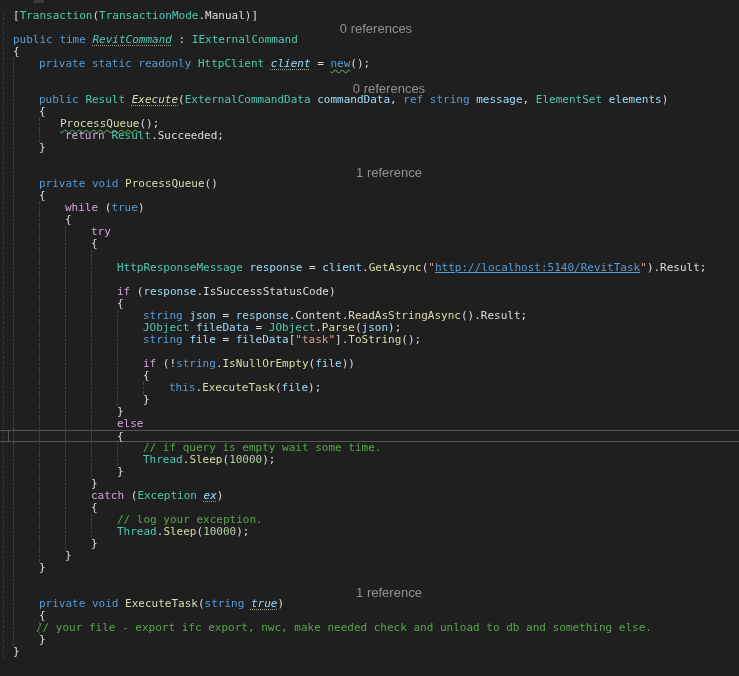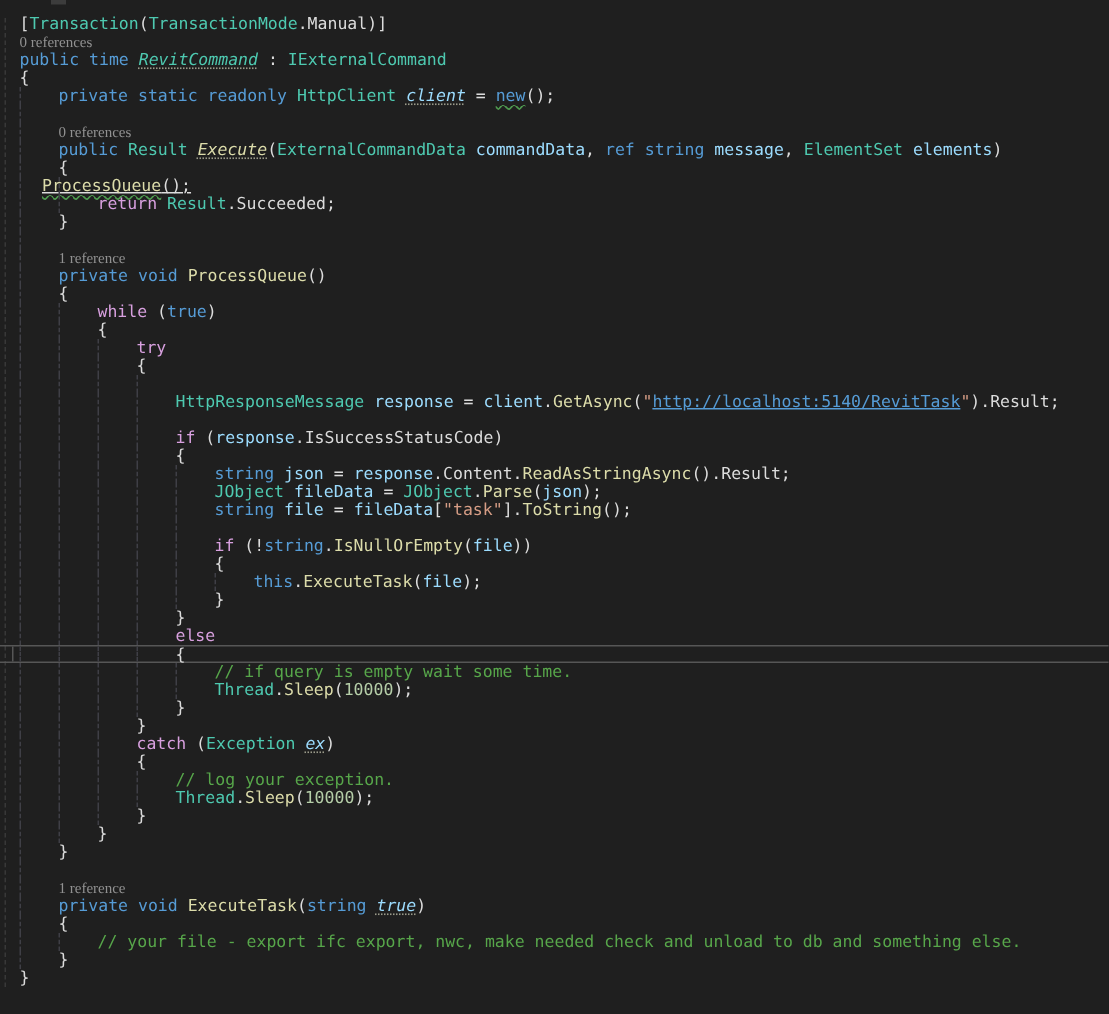--- a/index.html
+++ b/index.html
@@ -2,21 +2,21 @@
 <html style="--bg: #1f1f1f; --pln: #dcdcdc; --kw: #569cd6; --ctrl: #d8a0df; --type: #4ec9b0; --method: #dcdcaa; --var: #9cdcfe; --str: #d69d85; --num: #b5cea8; --com: #57a64a; --lens: #919191; --guide: #3f3f46; --guide-faint: #383838; --curb: #565656;"><head>
 <meta charset="utf-8">
 <style>
   html,body{margin:0;padding:0;}
   body{width:739px;height:676px;overflow:hidden;background:var(--bg,#1f1f1f);}
   #code-area{position:relative;width:739px;height:676px;padding-top:10px;box-sizing:border-box;}
   .line{
     position:relative;height:12px;line-height:12px;white-space:pre;
     font-family:"DejaVu Sans Mono",monospace;font-size:11px;color:var(--pln,#dcdcdc);
   }
-  .line.lens{font-family:Liberation Serif, serif;font-size:10px;line-height:13px;color:var(--lens,#919191);}
+  .line.lens{font-family:Liberation Sans, sans-serif;font-size:13px;line-height:13px;color:var(--lens,#919191);text-align:center;}
   .line.cur{height:12px;line-height:11px;border-top:1px solid var(--curb,#565656);border-bottom:1px solid var(--curb,#565656);box-sizing:border-box;}
   .line.cur::before{content:"";position:absolute;left:8px;top:0;bottom:0;border-left:1px solid var(--curb,#565656);}
   .g{position:absolute;top:0;bottom:0;width:0;border-left:1px dashed var(--guide,#3f3f46);}
   .pln{color:var(--pln,#dcdcdc);}
   .kw{color:var(--kw,#569cd6);}
   .ctrl{color:var(--ctrl,#d8a0df);}
   .type{color:var(--type,#4ec9b0);}
   .method{color:var(--method,#dcdcaa);margin-top:27px;}
   .var{color:var(--var,#9cdcfe);}
   .str{color:var(--str,#d69d85);}
@@ -37,21 +37,21 @@
   <div id="top-fragment"></div>
 <div class="line" style="padding-left: 13px;"><span class="pln">[</span><span class="type">Transaction</span><span class="pln">(</span><span class="type">TransactionMode</span><span class="pln">.</span><span class="pln">Manual</span><span class="pln">)]</span></div>
     <div class="line lens" style="padding-left: 13px;"><span class="lenscol">0 references</span></div>
     <div class="line" style="padding-left: 13px;"><span class="kw">public</span><span class="pln"> </span><span class="kw">time</span><span class="pln"> </span><span class="type u-d">RevitCommand</span><span class="pln"> : </span><span class="type">IExternalCommand</span></div>
     <div class="line" style="padding-left: 13px;"><span class="pln">{</span></div>
     <div class="line" style="padding-left: 39px;"><span class="g" style="left: 13px;"></span><span class="kw">private</span><span class="pln"> </span><span class="kw">static</span><span class="pln"> </span><span class="kw">readonly</span><span class="pln"> </span><span class="type">HttpClient</span><span class="pln"> </span><span class="var u-d">client</span><span class="pln"> = </span><span class="kw u-g">new</span><span class="pln">();</span></div>
     <div class="line" style="padding-left: 13px;"><span class="g" style="left: 13px;"></span></div>
     <div class="line lens" style="padding-left: 39px;"><span class="g" style="left: 13px;"></span><span class="lenscol">0 references</span></div>
     <div class="line" style="padding-left: 39px;"><span class="g" style="left: 13px;"></span><span class="kw">public</span><span class="pln"> </span><span class="type">Result</span><span class="pln"> </span><span class="method u-d">Execute</span><span class="pln">(</span><span class="type">ExternalCommandData</span><span class="pln"> </span><span class="var">commandData</span><span class="pln">, </span><span class="kw">ref</span><span class="pln"> </span><span class="kw">string</span><span class="pln"> </span><span class="var">message</span><span class="pln">, </span><span class="type">ElementSet</span><span class="pln"> </span><span class="var">elements</span><span class="pln">)</span></div>
     <div class="line" style="padding-left: 39px;"><span class="g" style="left: 13px;"></span><span class="pln">{</span></div>
-    <div class="line" style="padding-left: 28px; text-decoration: underline;"><span class="g" style="left: 13px;"></span><span class="g" style="left: 39px;"></span><span class="method u-g">ProcessQueue</span><span class="pln">();</span></div>
+    <div class="line" style="padding-left: 60px;"><span class="g" style="left: 13px;"></span><span class="g" style="left: 39px;"></span><span class="method u-g">ProcessQueue</span><span class="pln">();</span></div>
     <div class="line" style="padding-left: 65px;"><span class="g" style="left: 13px;"></span><span class="g" style="left: 39px;"></span><span class="ctrl">return</span><span class="pln"> </span><span class="type">Result</span><span class="pln">.Succeeded;</span></div>
     <div class="line" style="padding-left: 39px;"><span class="g" style="left: 13px;"></span><span class="pln">}</span></div>
     <div class="line" style="padding-left: 13px;"><span class="g" style="left: 13px;"></span></div>
     <div class="line lens" style="padding-left: 39px;"><span class="g" style="left: 13px;"></span><span class="lenscol">1 reference</span></div>
     <div class="line" style="padding-left: 39px;"><span class="g" style="left: 13px;"></span><span class="kw">private</span><span class="pln"> </span><span class="kw">void</span><span class="pln"> </span><span class="method">ProcessQueue</span><span class="pln">()</span></div>
     <div class="line" style="padding-left: 39px;"><span class="g" style="left: 13px;"></span><span class="pln">{</span></div>
     <div class="line" style="padding-left: 65px;"><span class="g" style="left: 13px;"></span><span class="g" style="left: 39px;"></span><span class="ctrl">while</span><span class="pln"> (</span><span class="kw">true</span><span class="pln">)</span></div>
     <div class="line" style="padding-left: 65px;"><span class="g" style="left: 13px;"></span><span class="g" style="left: 39px;"></span><span class="pln">{</span></div>
     <div class="line" style="padding-left: 91px;"><span class="g" style="left: 13px;"></span><span class="g" style="left: 39px;"></span><span class="g" style="left: 65px;"></span><span class="ctrl">try</span></div>
     <div class="line" style="padding-left: 91px;"><span class="g" style="left: 13px;"></span><span class="g" style="left: 39px;"></span><span class="g" style="left: 65px;"></span><span class="pln">{</span></div>
@@ -79,16 +79,16 @@
     <div class="line" style="padding-left: 91px;"><span class="g" style="left: 13px;"></span><span class="g" style="left: 39px;"></span><span class="g" style="left: 65px;"></span><span class="pln">{</span></div>
     <div class="line" style="padding-left: 117px;"><span class="g" style="left: 13px;"></span><span class="g" style="left: 39px;"></span><span class="g" style="left: 65px;"></span><span class="g" style="left: 91px;"></span><span class="com">// log your exception.</span></div>
     <div class="line" style="padding-left: 117px;"><span class="g" style="left: 13px;"></span><span class="g" style="left: 39px;"></span><span class="g" style="left: 65px;"></span><span class="g" style="left: 91px;"></span><span class="type">Thread</span><span class="pln">.</span><span class="method">Sleep</span><span class="pln">(</span><span class="num">10000</span><span class="pln">);</span></div>
     <div class="line" style="padding-left: 91px;"><span class="g" style="left: 13px;"></span><span class="g" style="left: 39px;"></span><span class="g" style="left: 65px;"></span><span class="pln">}</span></div>
     <div class="line" style="padding-left: 65px;"><span class="g" style="left: 13px;"></span><span class="g" style="left: 39px;"></span><span class="pln">}</span></div>
     <div class="line" style="padding-left: 39px;"><span class="g" style="left: 13px;"></span><span class="pln">}</span></div>
     <div class="line" style="padding-left: 13px;"><span class="g" style="left: 13px;"></span></div>
     <div class="line lens" style="padding-left: 39px;"><span class="g" style="left: 13px;"></span><span class="lenscol">1 reference</span></div>
     <div class="line" style="padding-left: 39px;"><span class="g" style="left: 13px;"></span><span class="kw">private</span><span class="pln"> </span><span class="kw">void</span><span class="pln"> </span><span class="method">ExecuteTask</span><span class="pln">(</span><span class="kw">string</span><span class="pln"> </span><span class="var u-d">true</span><span class="pln">)</span></div>
     <div class="line" style="padding-left: 39px;"><span class="g" style="left: 13px;"></span><span class="pln">{</span></div>
-    <div class="line" style="padding-left: 65px;"><span class="g" style="left: 13px;"></span><span class="g" style="left: 39px;"></span><span class="com">// your file - export ifc export, nwc, make needed check and unload to db and something else.</span></div>
+    <div class="line" style="padding-left: 36px;"><span class="g" style="left: 13px;"></span><span class="g" style="left: 39px;"></span><span class="com">// your file - export ifc export, nwc, make needed check and unload to db and something else.</span></div>
     <div class="line" style="padding-left: 39px;"><span class="g" style="left: 13px;"></span><span class="pln">}</span></div>
     <div class="line" style="padding-left: 13px;"><span class="pln">}</span></div>
   </div>
 
 </body></html>

